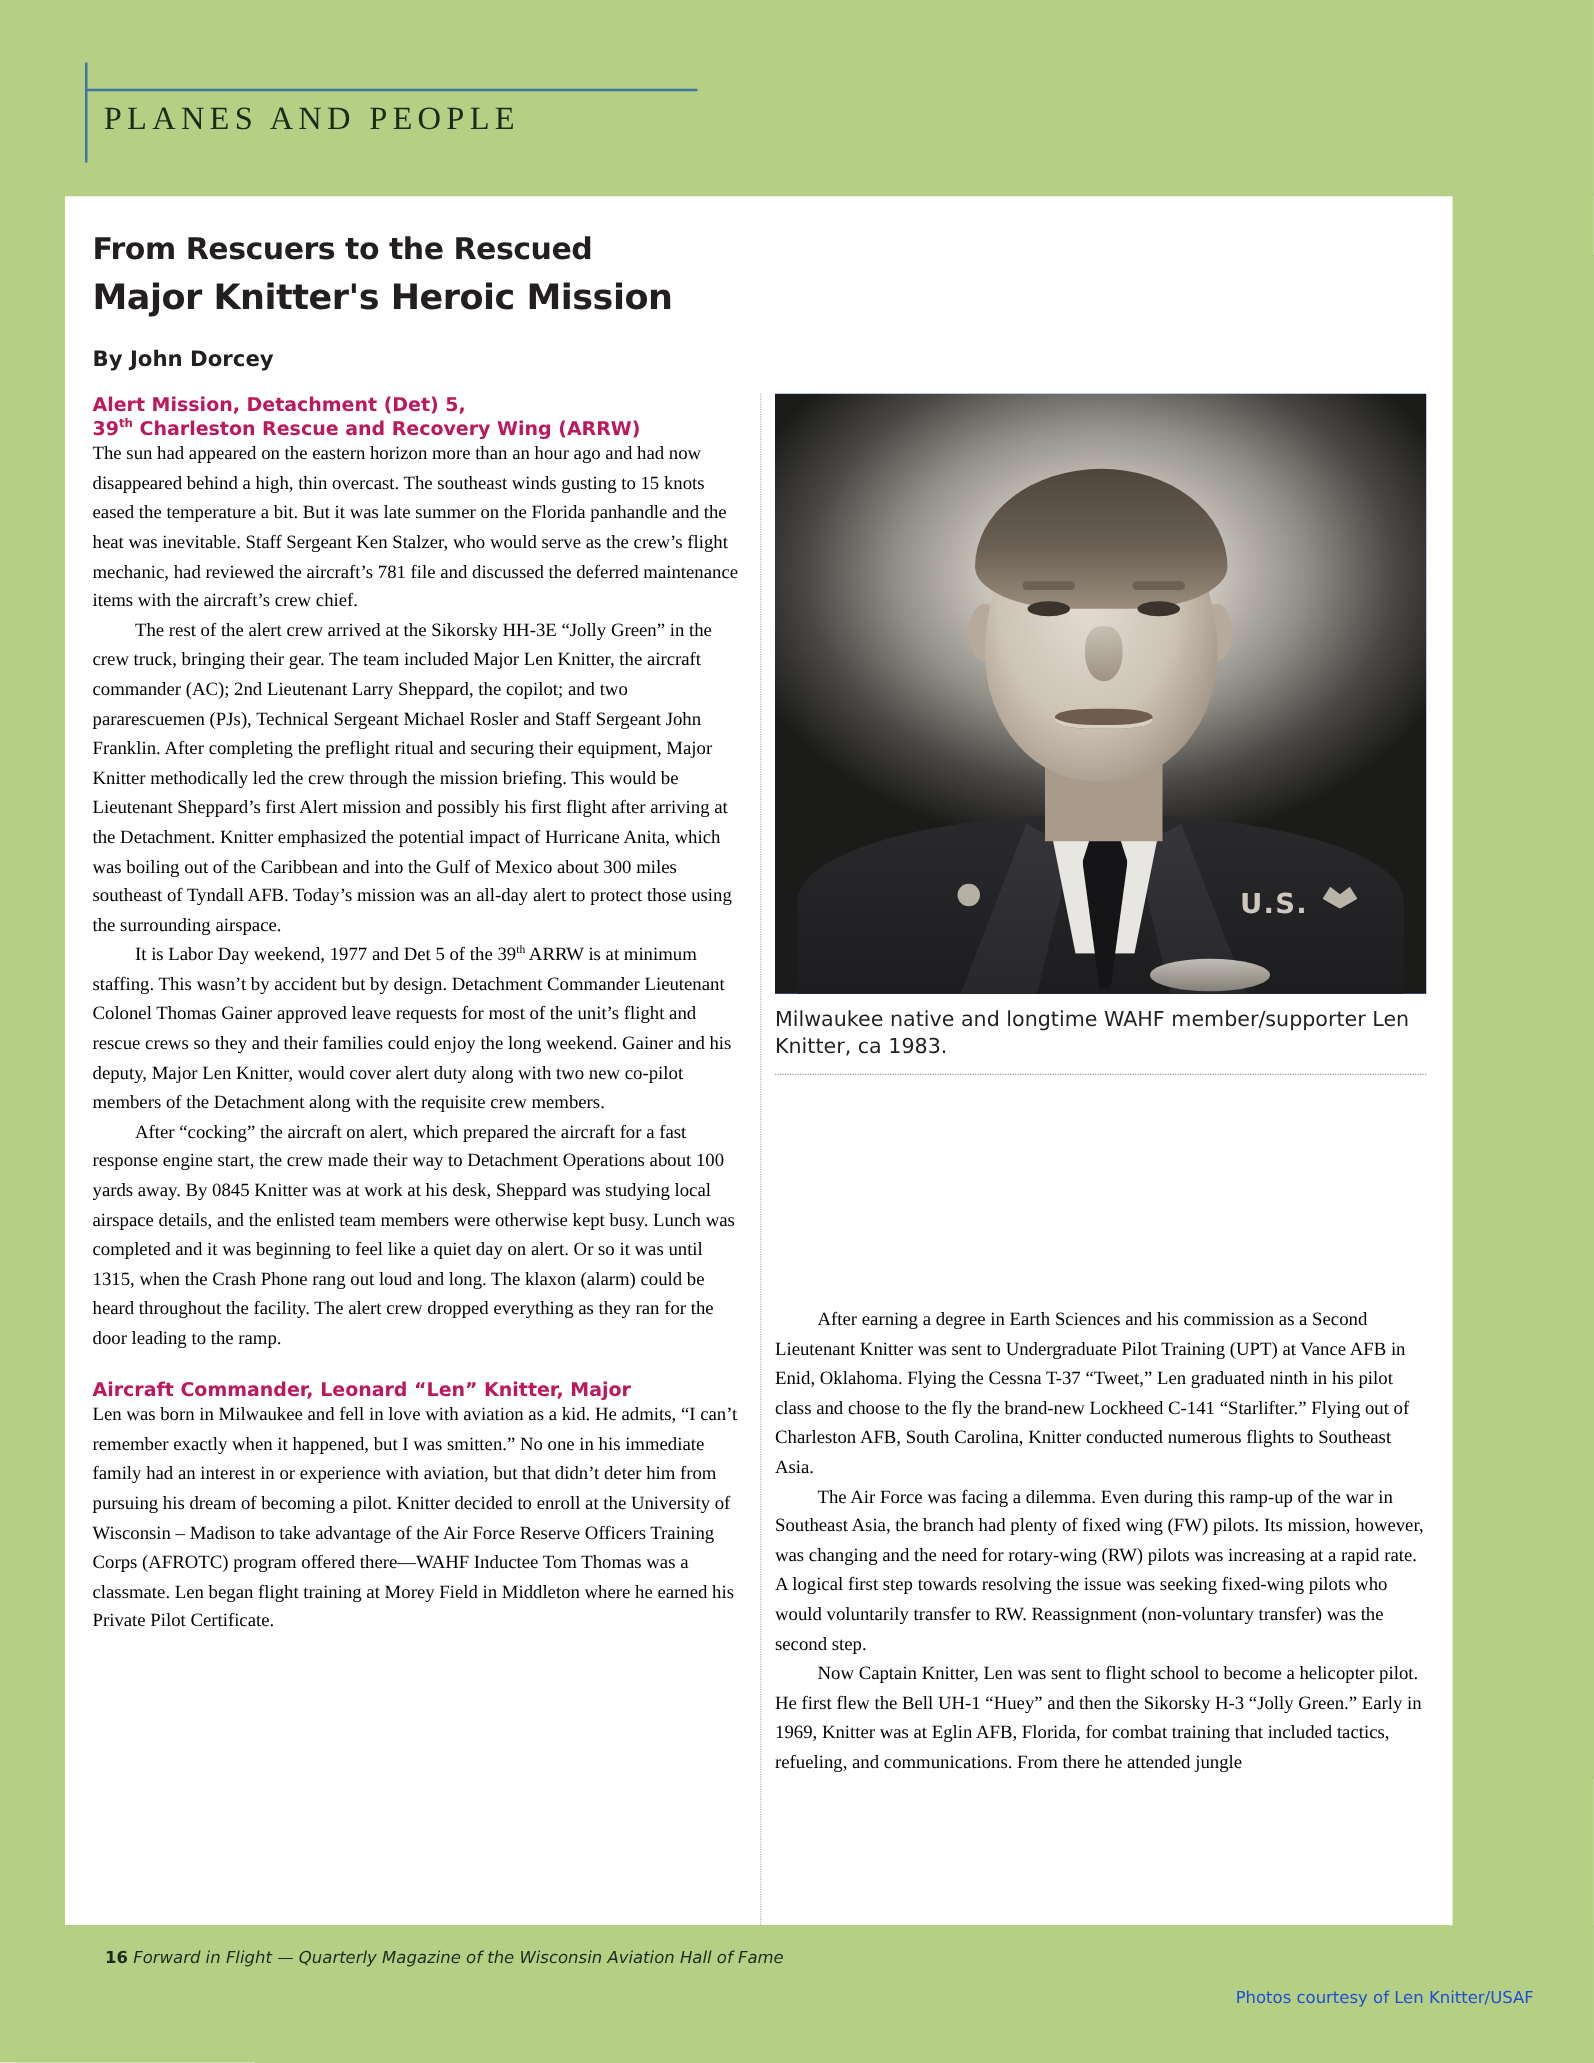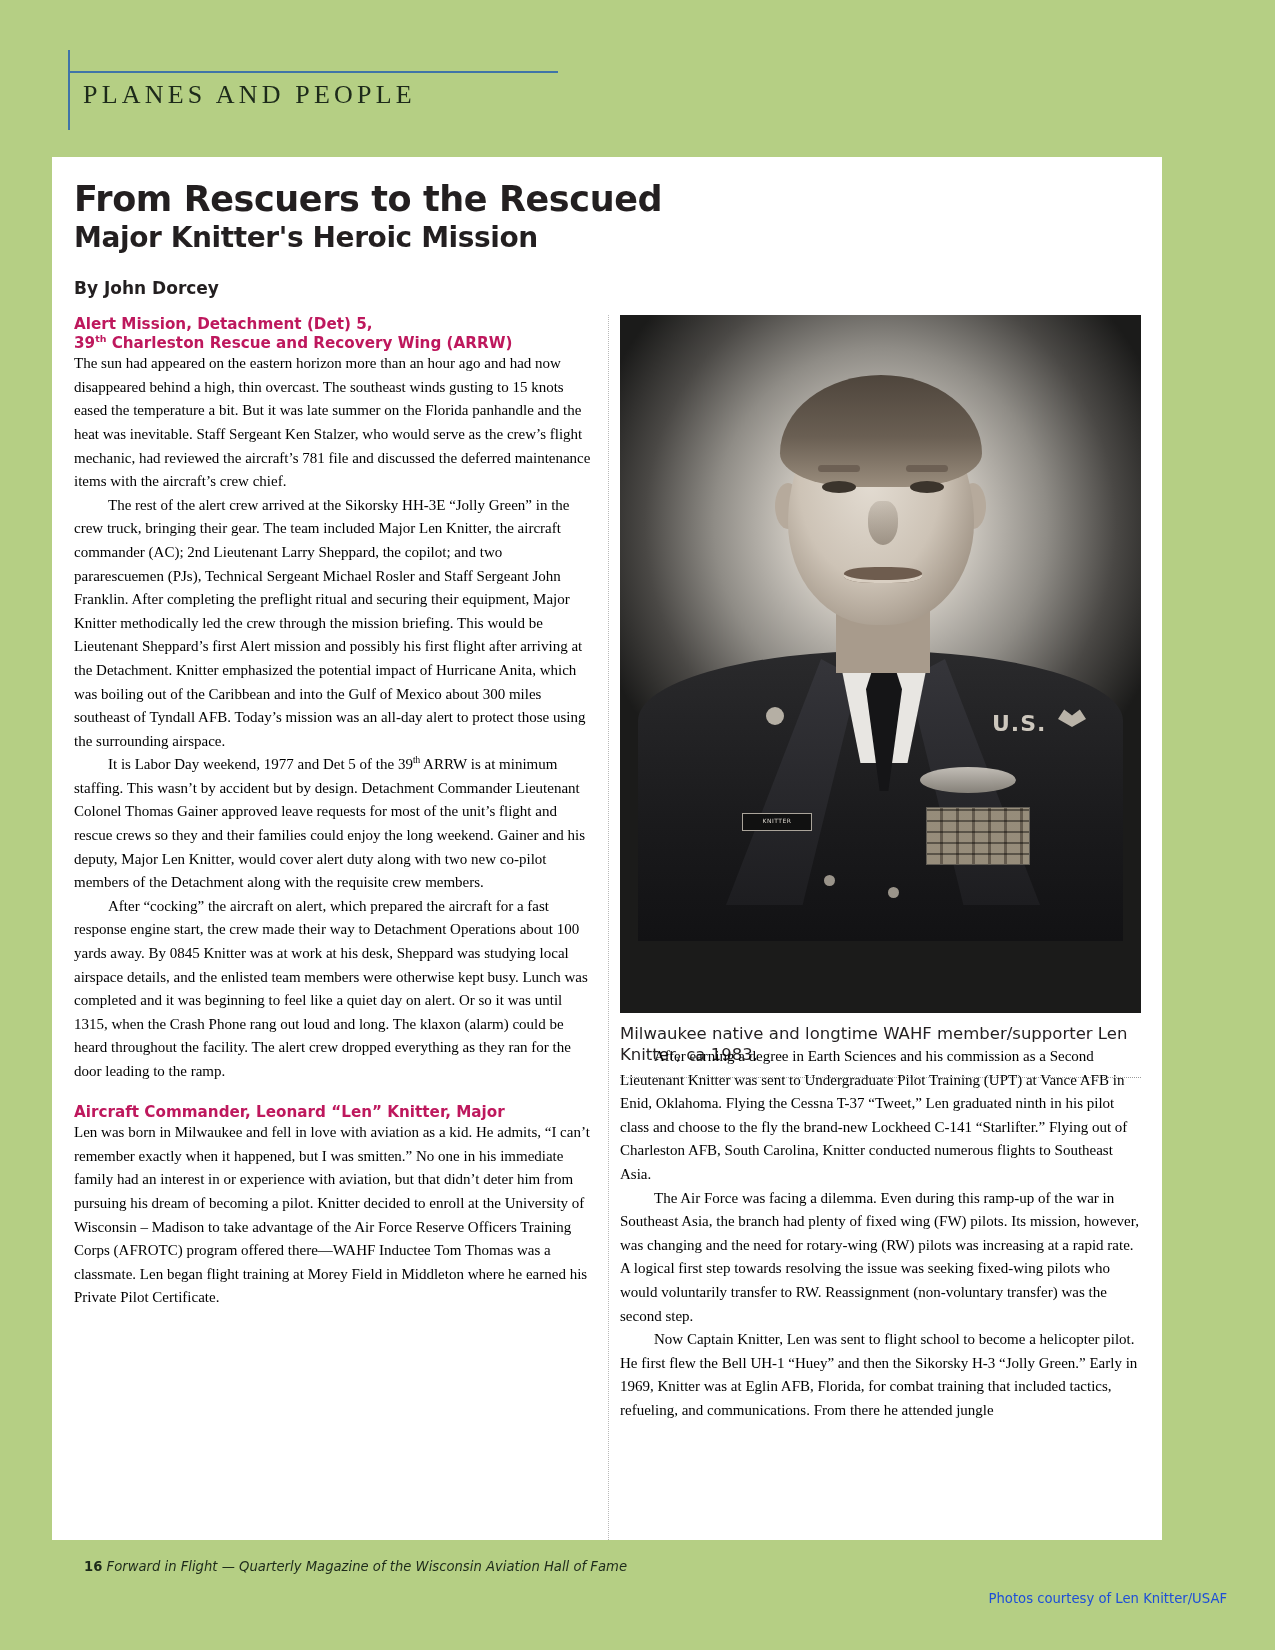--- a/index.html
+++ b/index.html
@@ -72,21 +72,21 @@
     top: 22px;
     width: 1060px;
   }
   .headline {
     font-family: "DejaVu Sans", sans-serif;
     font-weight: bold;
     color: #231f20;
     letter-spacing: -0.4px;
   }
   #headline-main {
-    font-size: 35px;
+    font-size: 24px;
     line-height: 40px;
   }
   #headline-sub {
     font-size: 28px;
     line-height: 36px;
     margin-top: 1px;
   }
   #byline {
     font-family: "DejaVu Sans", sans-serif;
     font-weight: bold;
@@ -140,21 +140,21 @@
   
   #photo-block {
     position: absolute;
     left: 568px;
     top: 158px;
     width: 521px;
   }
   #photo {
     position: relative;
     width: 521px;
-    height: 698px;
+    height: 480px;
     overflow: hidden;
     background: #1d4ed8;
   }
   
   #photo-bg {
     position: absolute; inset: 0;
     background:
       radial-gradient(ellipse 58% 46% at 50% 30%, #e9e6e0 0%, #cfcac2 28%, #8f8c86 55%, #4a4845 78%, #1b1b1a 100%);
   }
   #head {

